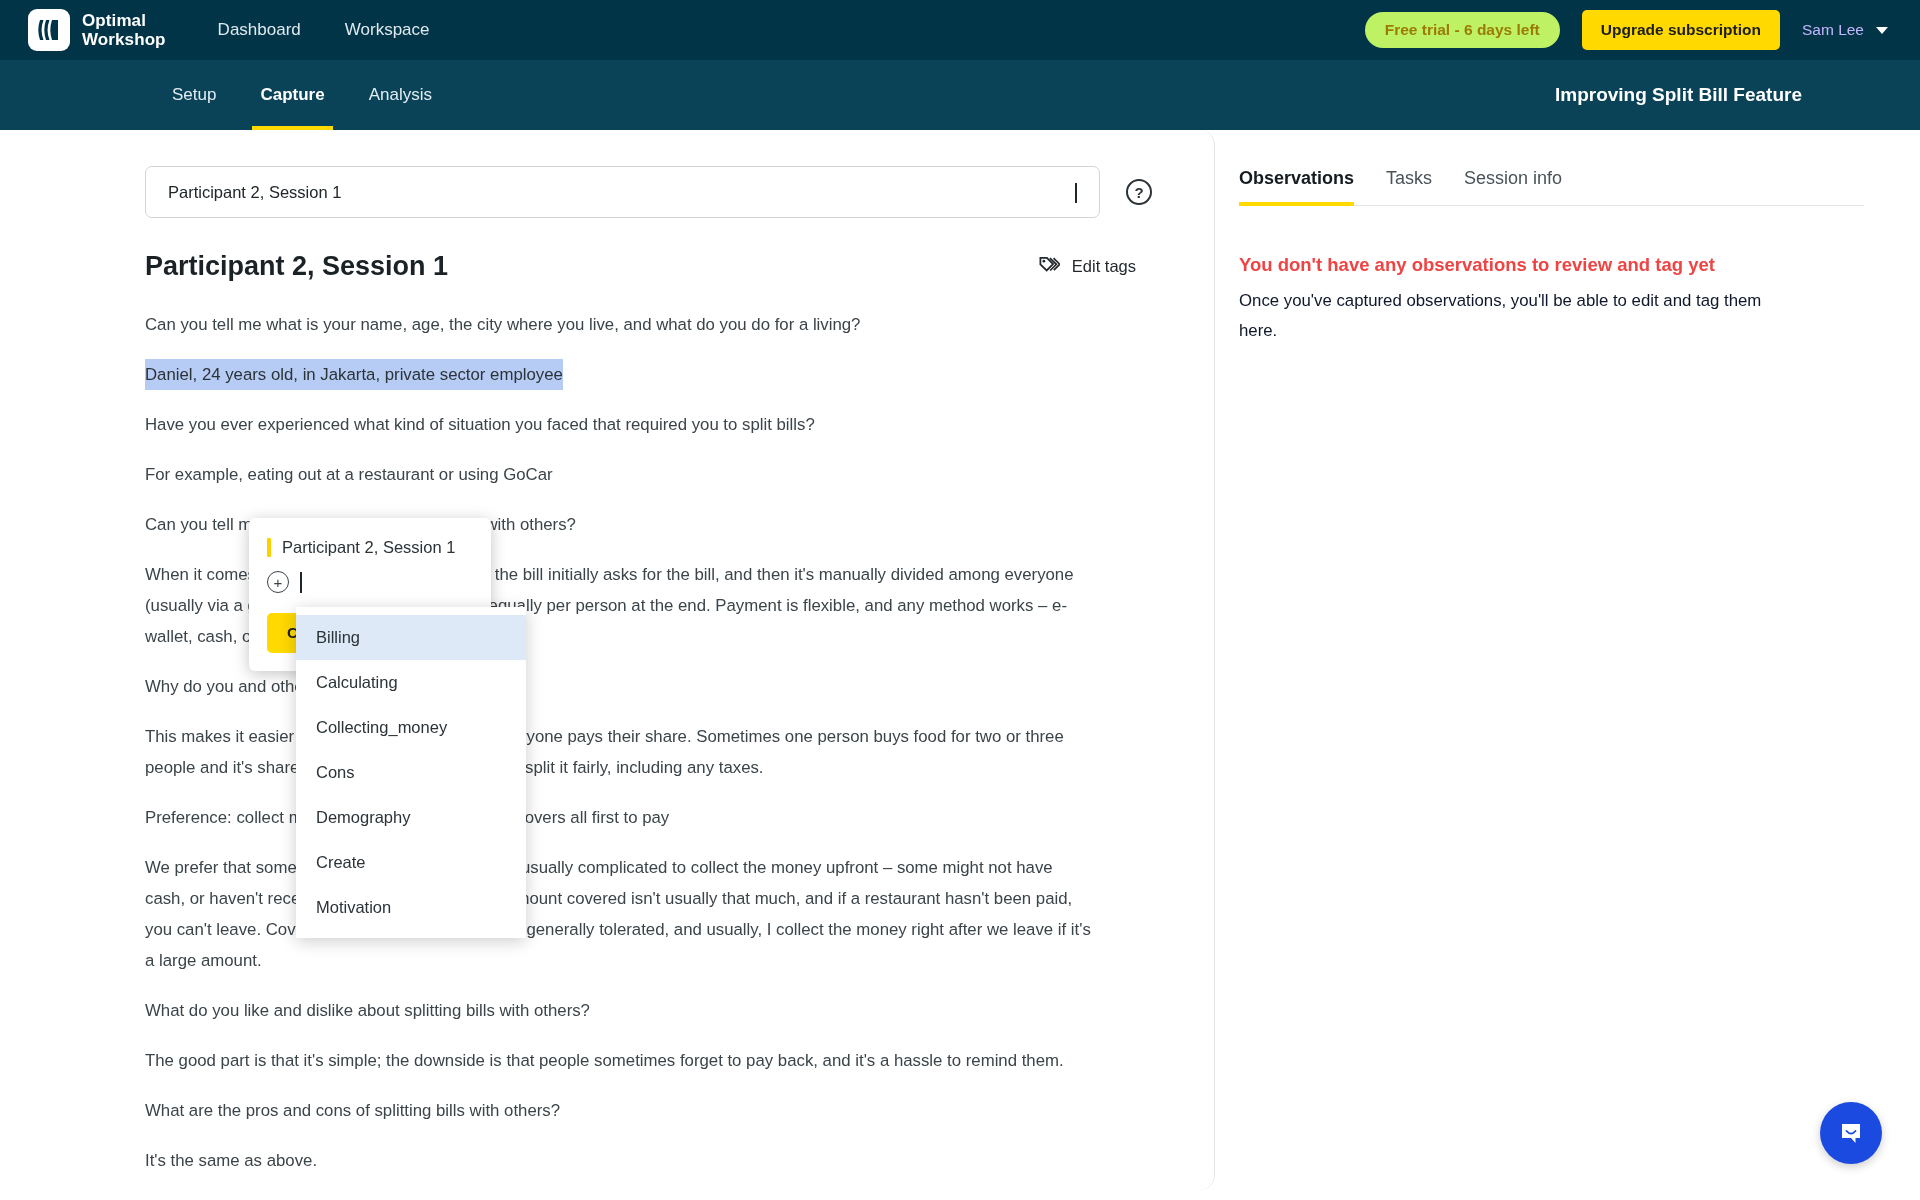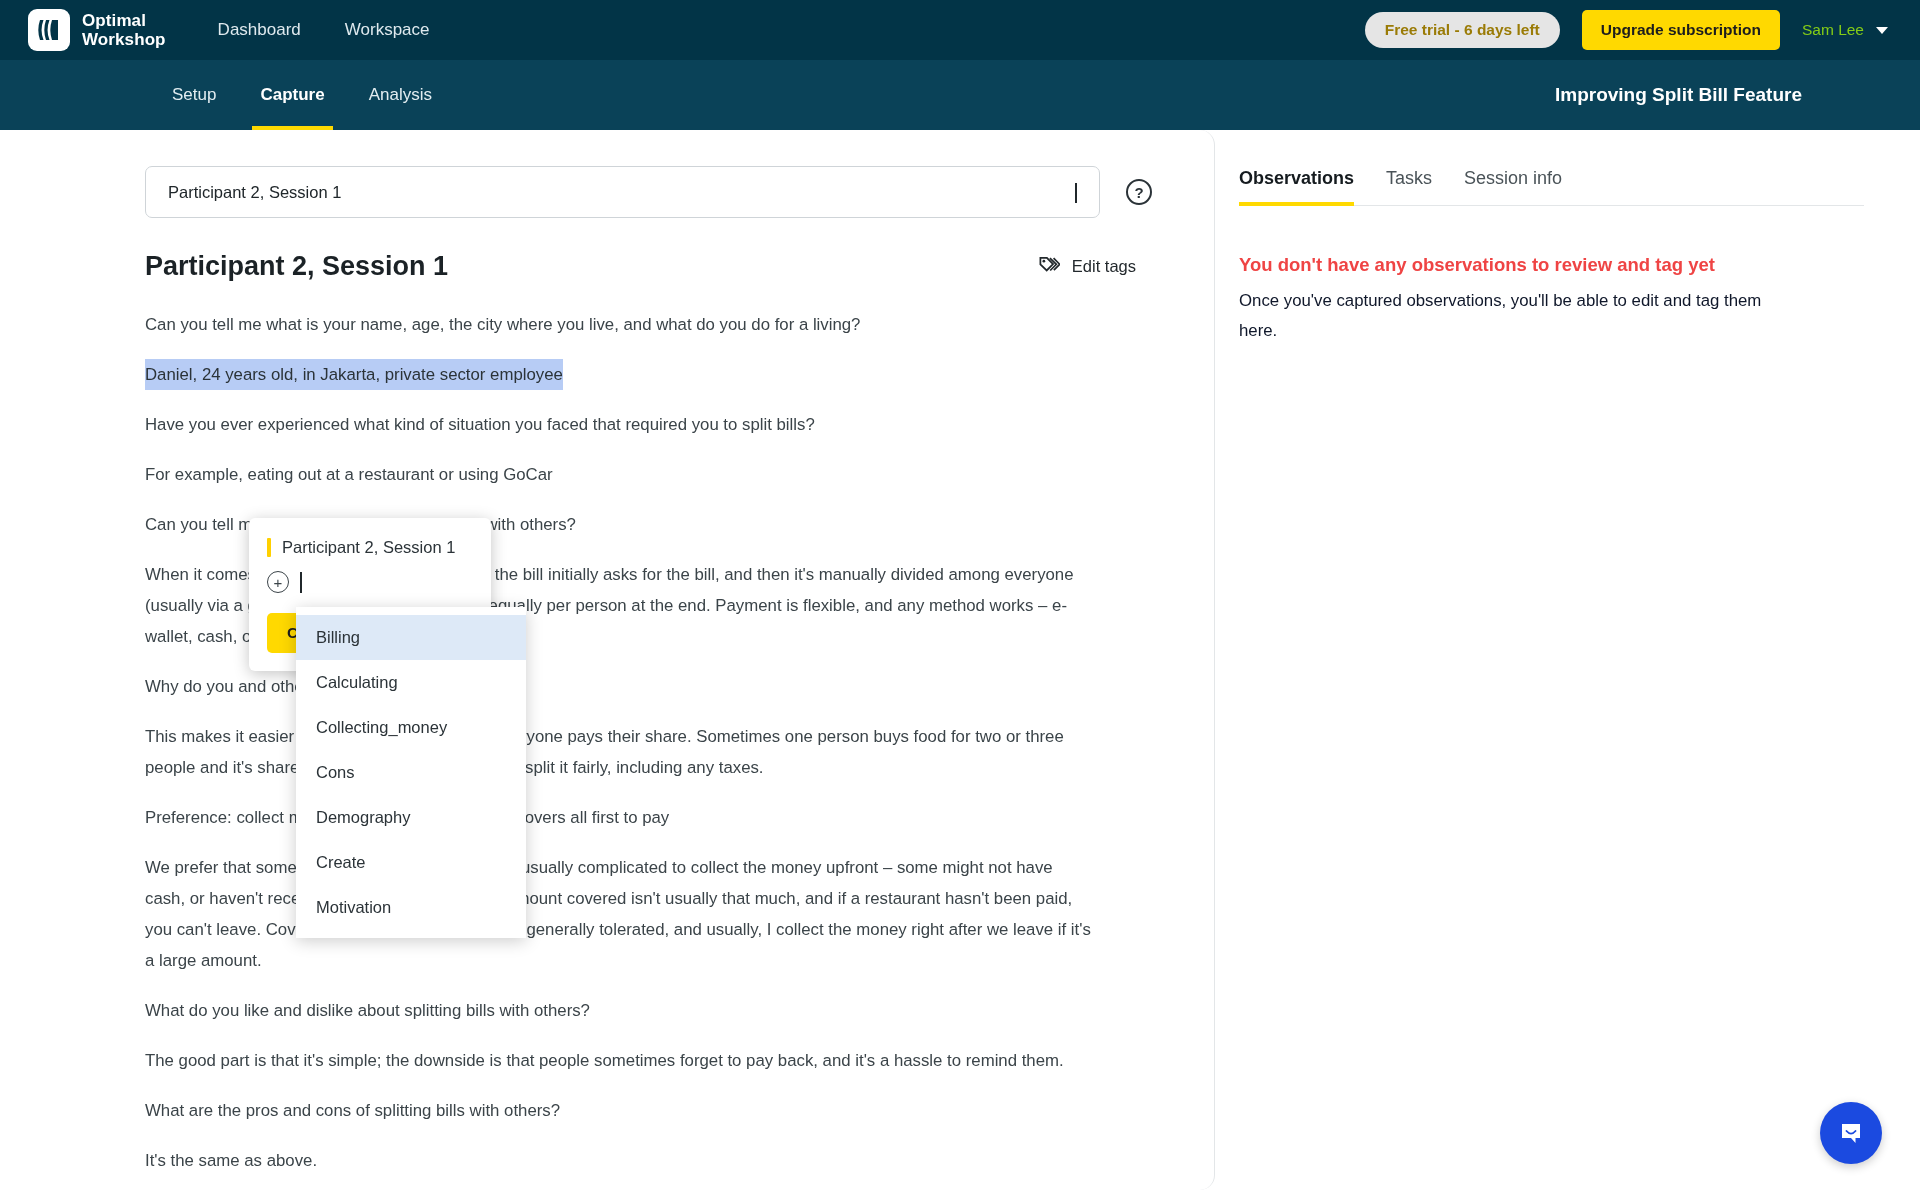--- a/index.html
+++ b/index.html
@@ -29,30 +29,30 @@
     letter-spacing: .1px;
   }
   .topnav { display: flex; align-items: flex-end; margin-left: 52px; gap: 44px; }
   .topnav a {
     color: #dfe9ee; font-size: 17px; text-decoration: none; font-weight: 400;
   }
   .top-right {
     margin-left: auto; display: flex; align-items: center; gap: 22px;
   }
   .trial-pill {
-    background: #e5e5e5; color: #9a7b06; font-size: 15.5px; font-weight: 700;
+    background: #bef264; color: #9a7b06; font-size: 15.5px; font-weight: 700;
     padding: 9px 20px; border-radius: 22px; white-space: nowrap; text-align: right;
   }
   .upgrade-btn {
     background: #ffd900; color: #1d1d1d; font-size: 15.5px; font-weight: 700;
     padding: 11px 19px; border-radius: 5px; border: none; cursor: pointer;
     white-space: nowrap;
   }
   .user-menu {
-    display: flex; align-items: center; gap: 12px; color: #84cc16;
+    display: flex; align-items: center; gap: 12px; color: #c4b5fd;
     font-size: 15.5px; cursor: pointer; padding-right: 4px;
   }
   .caret-down {
     width: 0; height: 0; border-left: 6px solid transparent;
     border-right: 6px solid transparent; border-top: 7px solid #ffffff;
   }
 
   
   .subbar {
     height: 70px; background: #0a4258;

